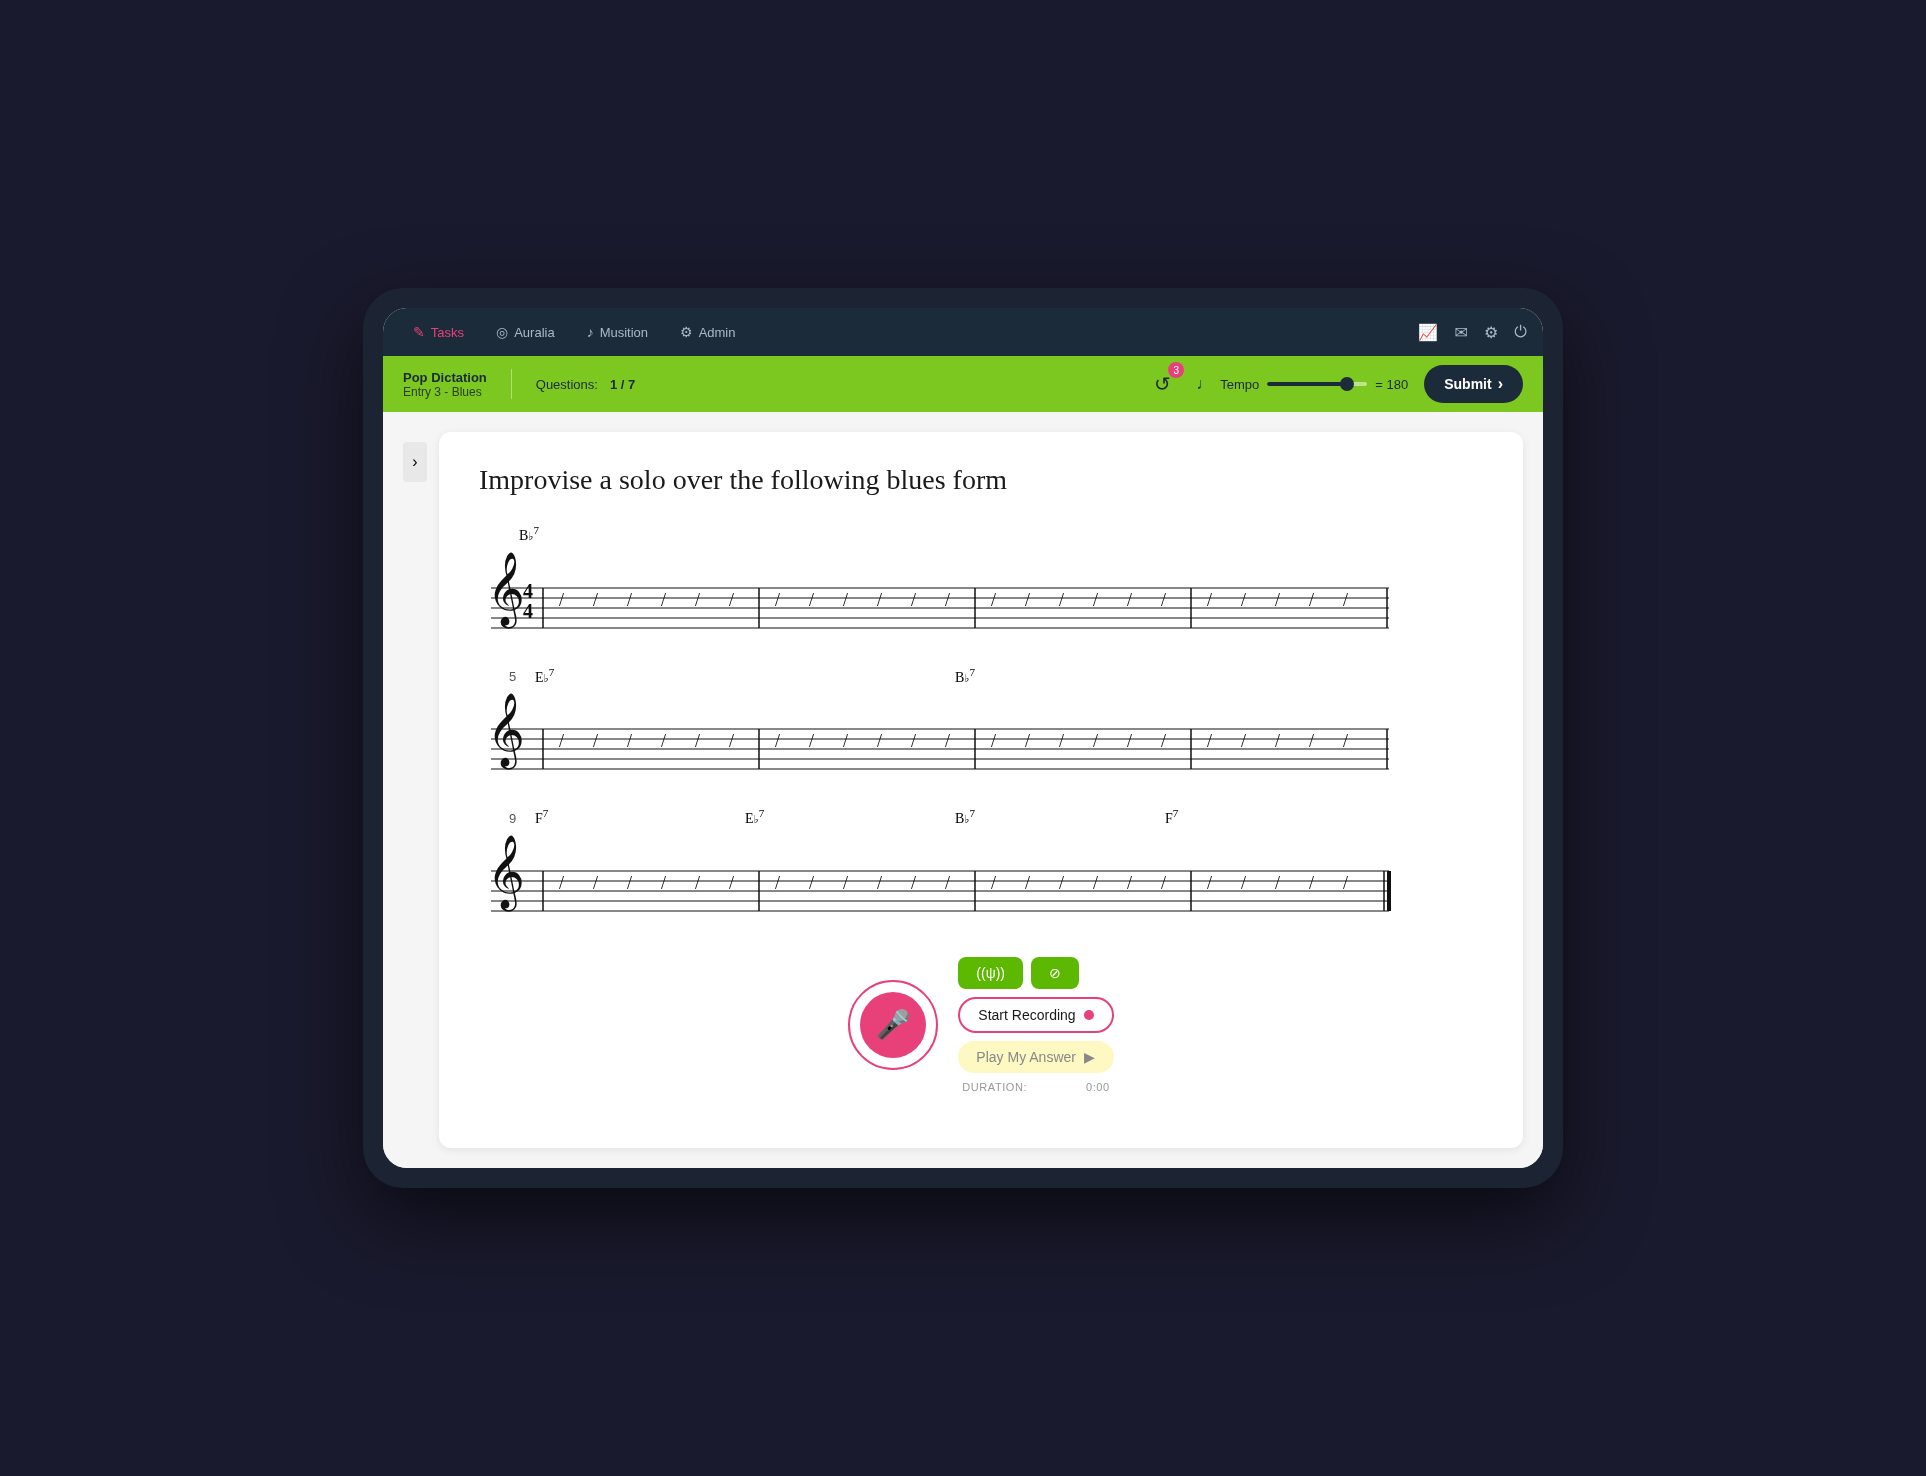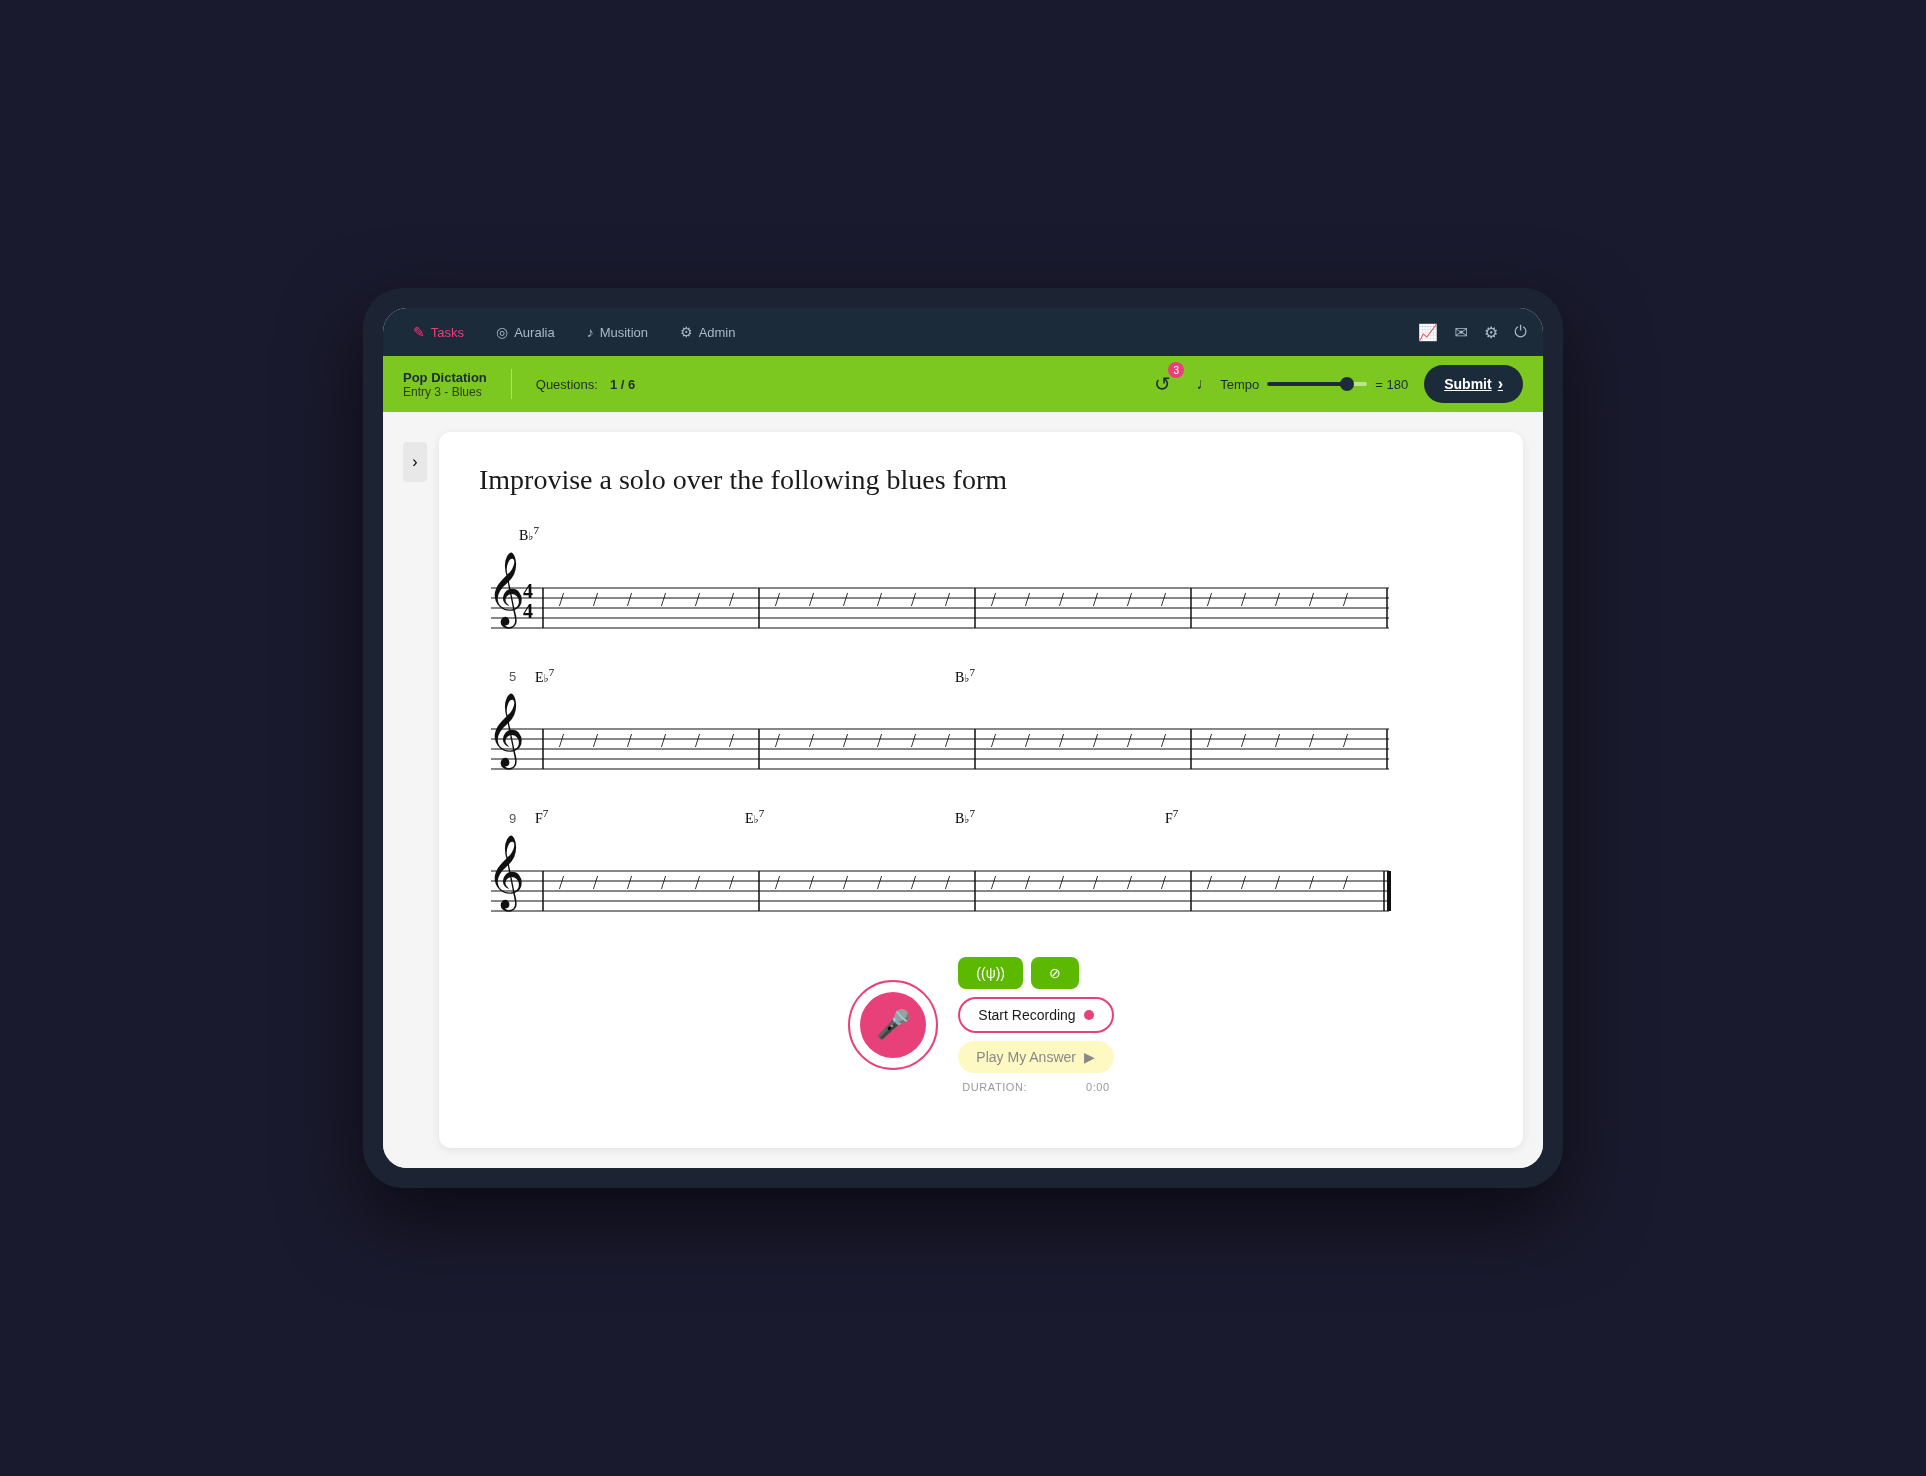--- a/index.html
+++ b/index.html
@@ -172,21 +172,20 @@
       color: white;
       border: none;
       padding: 10px 20px;
       border-radius: 24px;
       font-size: 14px;
       font-weight: 600;
       cursor: pointer;
       display: flex;
       align-items: center;
       gap: 6px;
-      text-decoration: underline;
     }
     .submit-btn-arrow { font-size: 16px; }
 
     
     .main-content {
       flex: 1;
       background: #f5f5f5;
       display: flex;
       padding: 20px;
       position: relative;
@@ -353,21 +352,21 @@
     </nav>
 
     <div class="toolbar">
       <div class="toolbar-title">
         <span class="toolbar-title-main">Pop Dictation</span>
         <span class="toolbar-title-sub">Entry 3 - Blues</span>
       </div>
       <div class="toolbar-divider"></div>
       <div class="toolbar-questions">
         <span class="questions-label">Questions:</span>
-        <span class="questions-count">1 / 6</span>
+        <span class="questions-count">1 / 7</span>
       </div>
       <div class="toolbar-spacer"></div>
       <div class="toolbar-replay">
         <div class="replay-icon">↺</div>
         <div class="replay-badge">3</div>
       </div>
       <div class="toolbar-tempo">
         <span class="tempo-icon">♩</span>
         <span>Tempo</span>
         <div class="tempo-slider-container">

